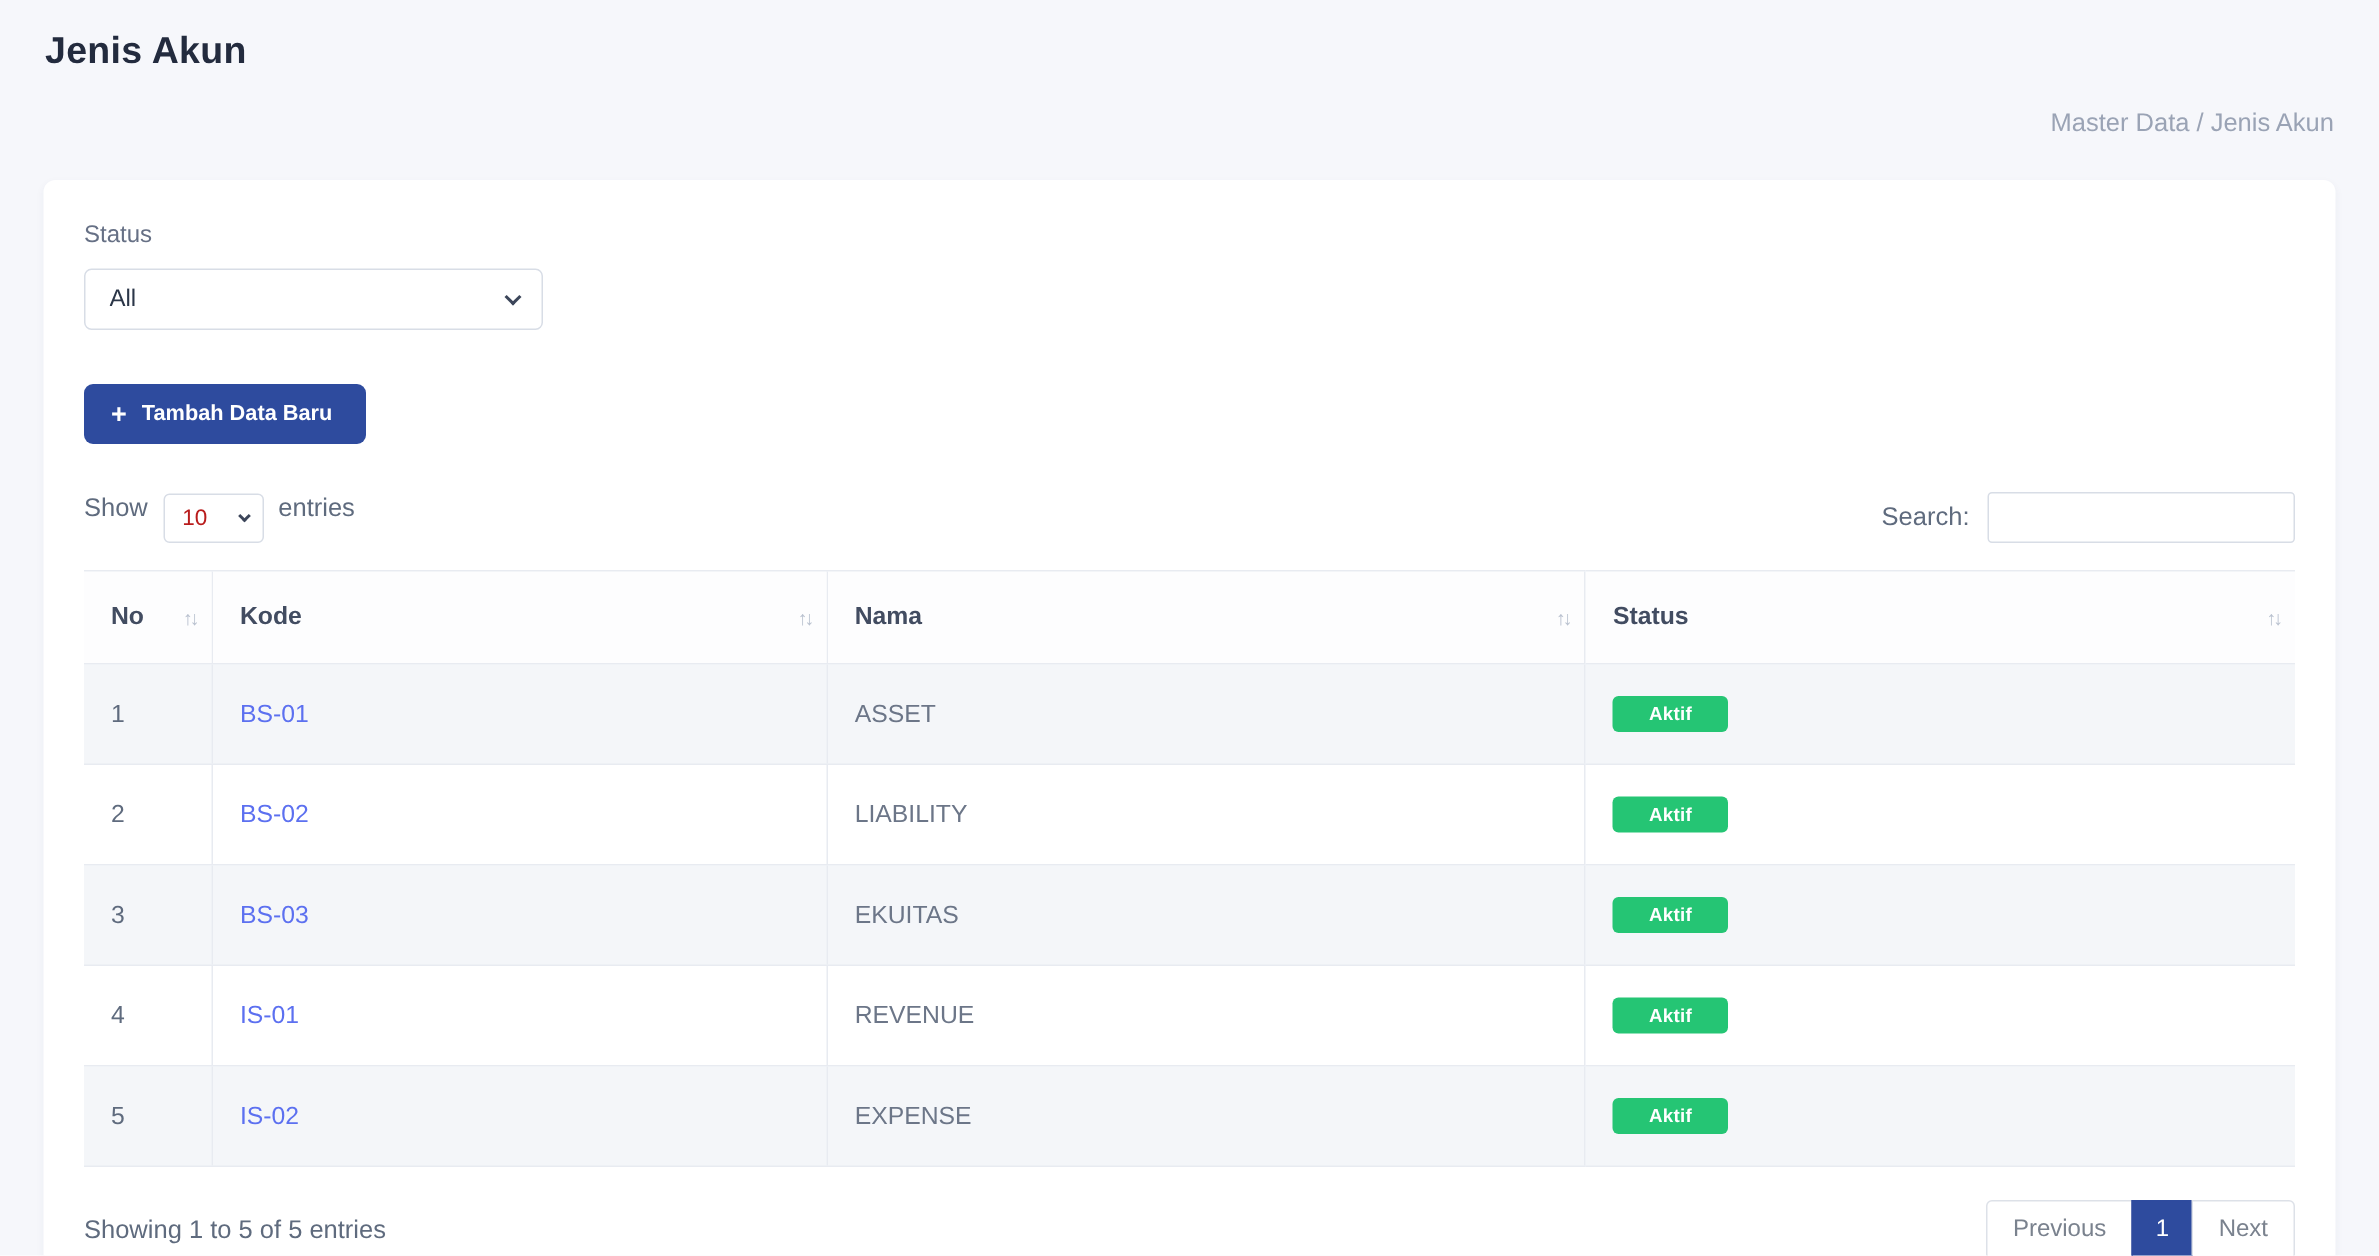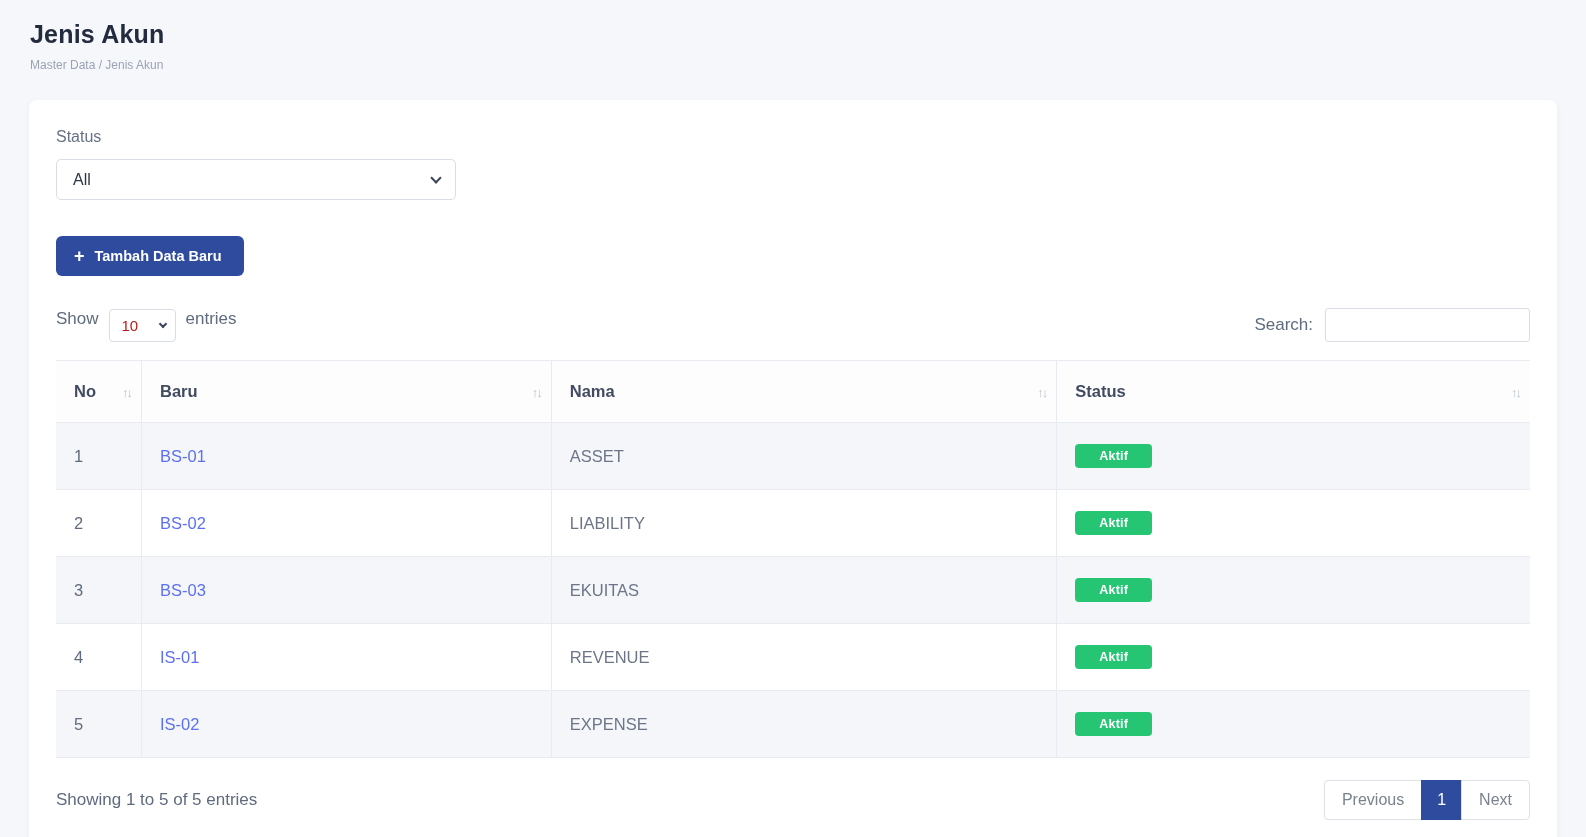--- a/index.html
+++ b/index.html
@@ -10,35 +10,35 @@
     font-family: "Liberation Sans", sans-serif;
     color: #6c7688;
   }
   
   .page-header { padding: 20px 30px 0 30px; }
   .page-title {
     font-size: 25px; font-weight: bold; color: #232b3e;
     letter-spacing: 0.2px;
   }
   .breadcrumb {
-    margin-top: 9px; font-size: 12px; color: #9aa3b5;
+    margin-top: 23px; font-size: 17px; color: #9aa3b5; text-align: right;
   }
   
   .card {
     margin: 28px 29px 0 29px;
     background: #ffffff;
     border-radius: 8px;
     box-shadow: 0 2px 6px rgba(40,60,100,0.05);
     padding: 28px 27px 40px 27px;
     min-height: 760px;
   }
   
   .filter-label { font-size: 16px; color: #667085; }
   .select-wrap {
-    position: relative; width: 400px; margin-top: 13px;
+    position: relative; width: 306px; margin-top: 13px;
   }
   .select-wrap select {
     width: 100%; height: 41px;
     border: 1px solid #d8dde6; border-radius: 5px;
     background: #ffffff; color: #2b3648;
     font-size: 16px; font-family: "Liberation Sans", sans-serif;
     padding: 0 30px 0 16px;
     appearance: none; -webkit-appearance: none; -moz-appearance: none;
     outline: none;
   }
@@ -192,21 +192,21 @@
         <col style="width:34.3%">
         <col style="width:32.1%">
     </colgroup>
     <thead>
       <tr>
         <th>
           <span>No</span>
           <span class="sort-icon">↑↓</span>
         </th>
         <th>
-          <span>Baru</span>
+          <span>Kode</span>
           <span class="sort-icon">↑↓</span>
         </th>
         <th>
           <span>Nama</span>
           <span class="sort-icon">↑↓</span>
         </th>
         <th>
           <span>Status</span>
           <span class="sort-icon">↑↓</span>
         </th>

